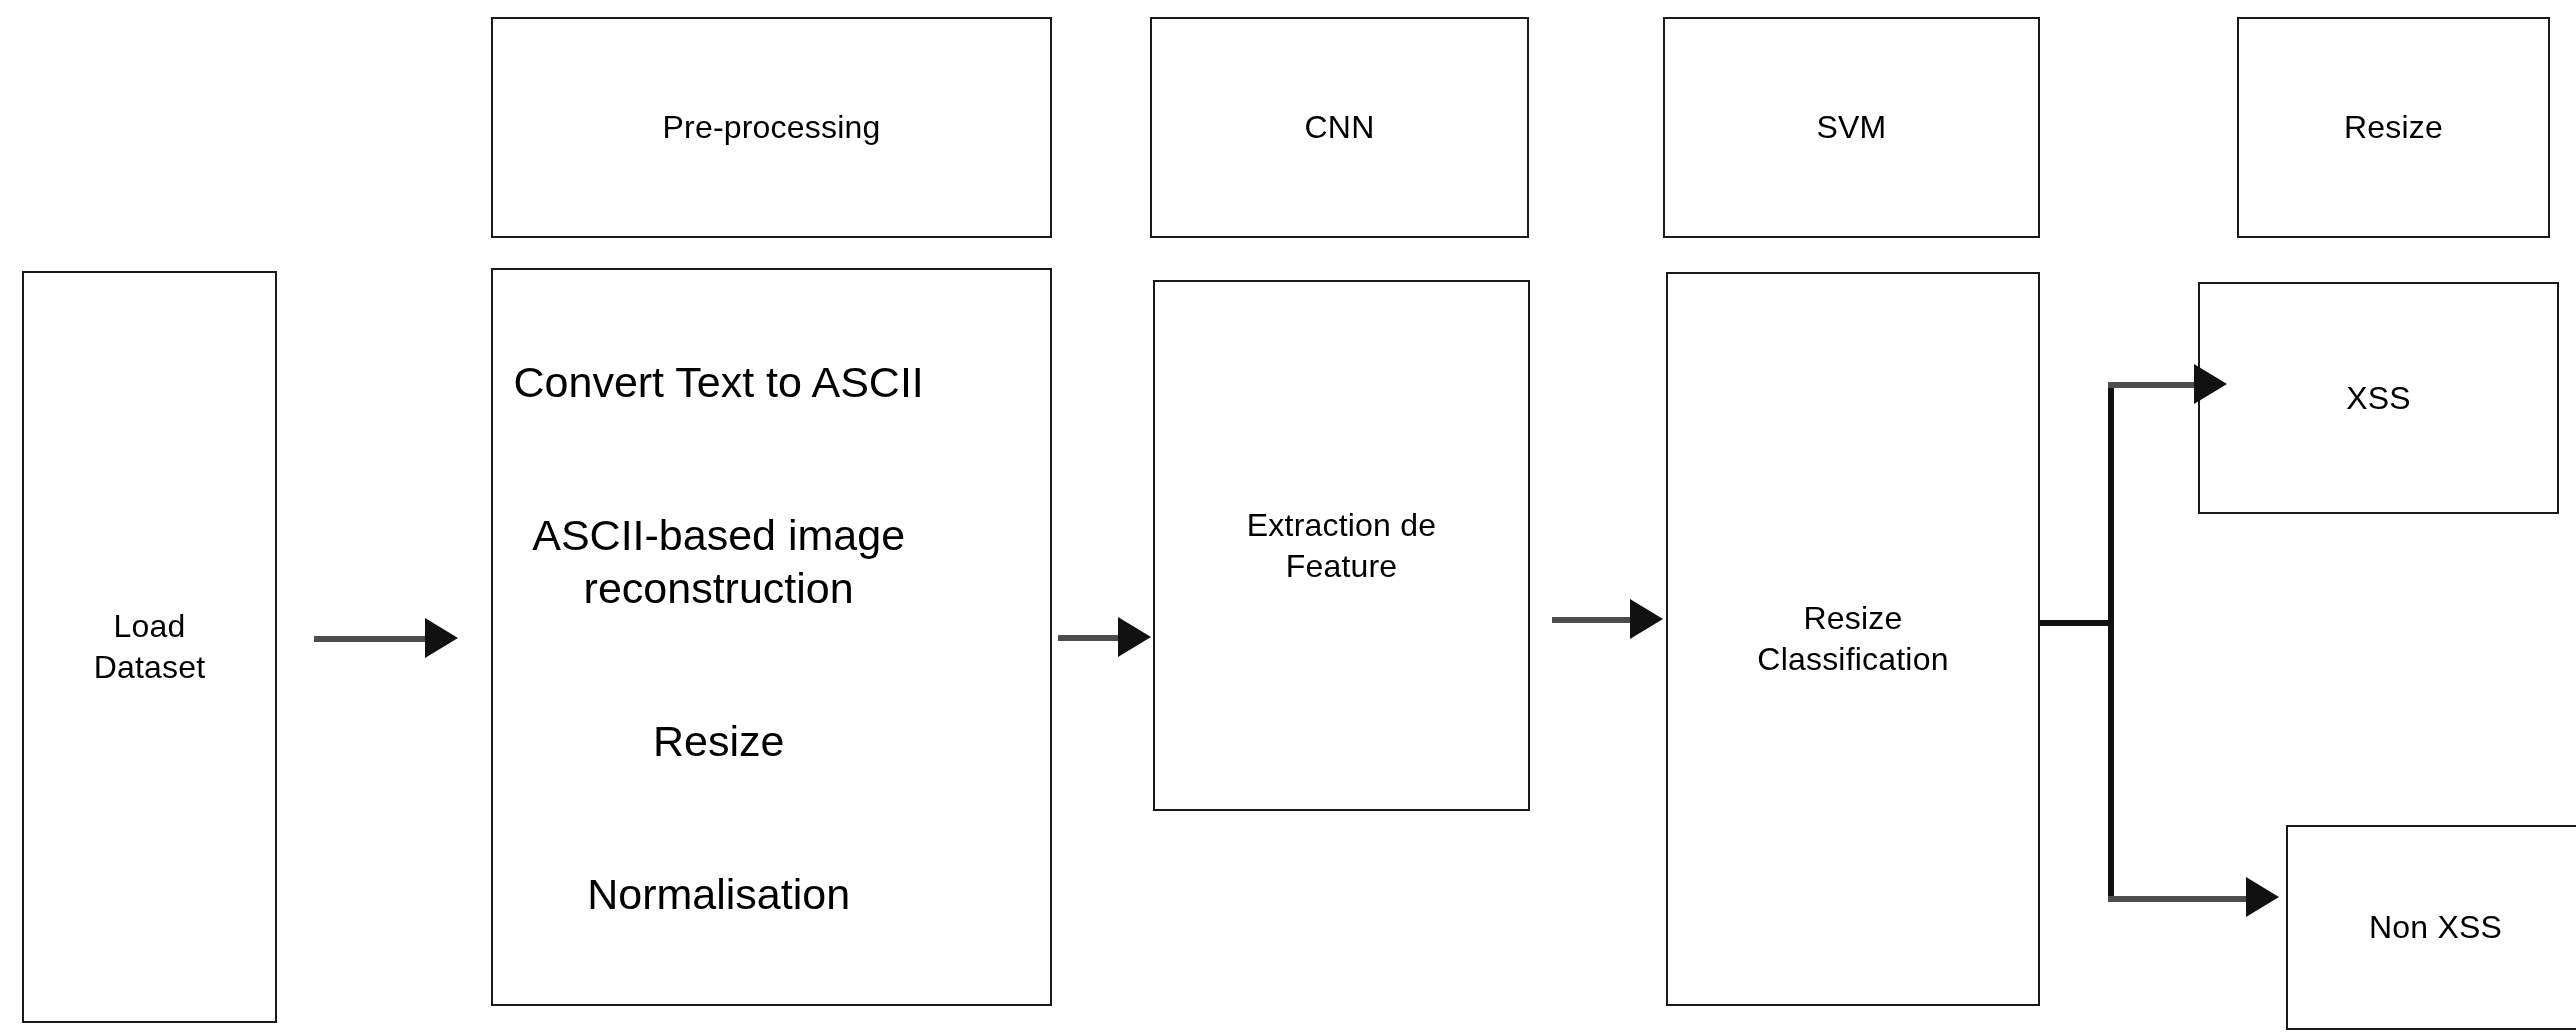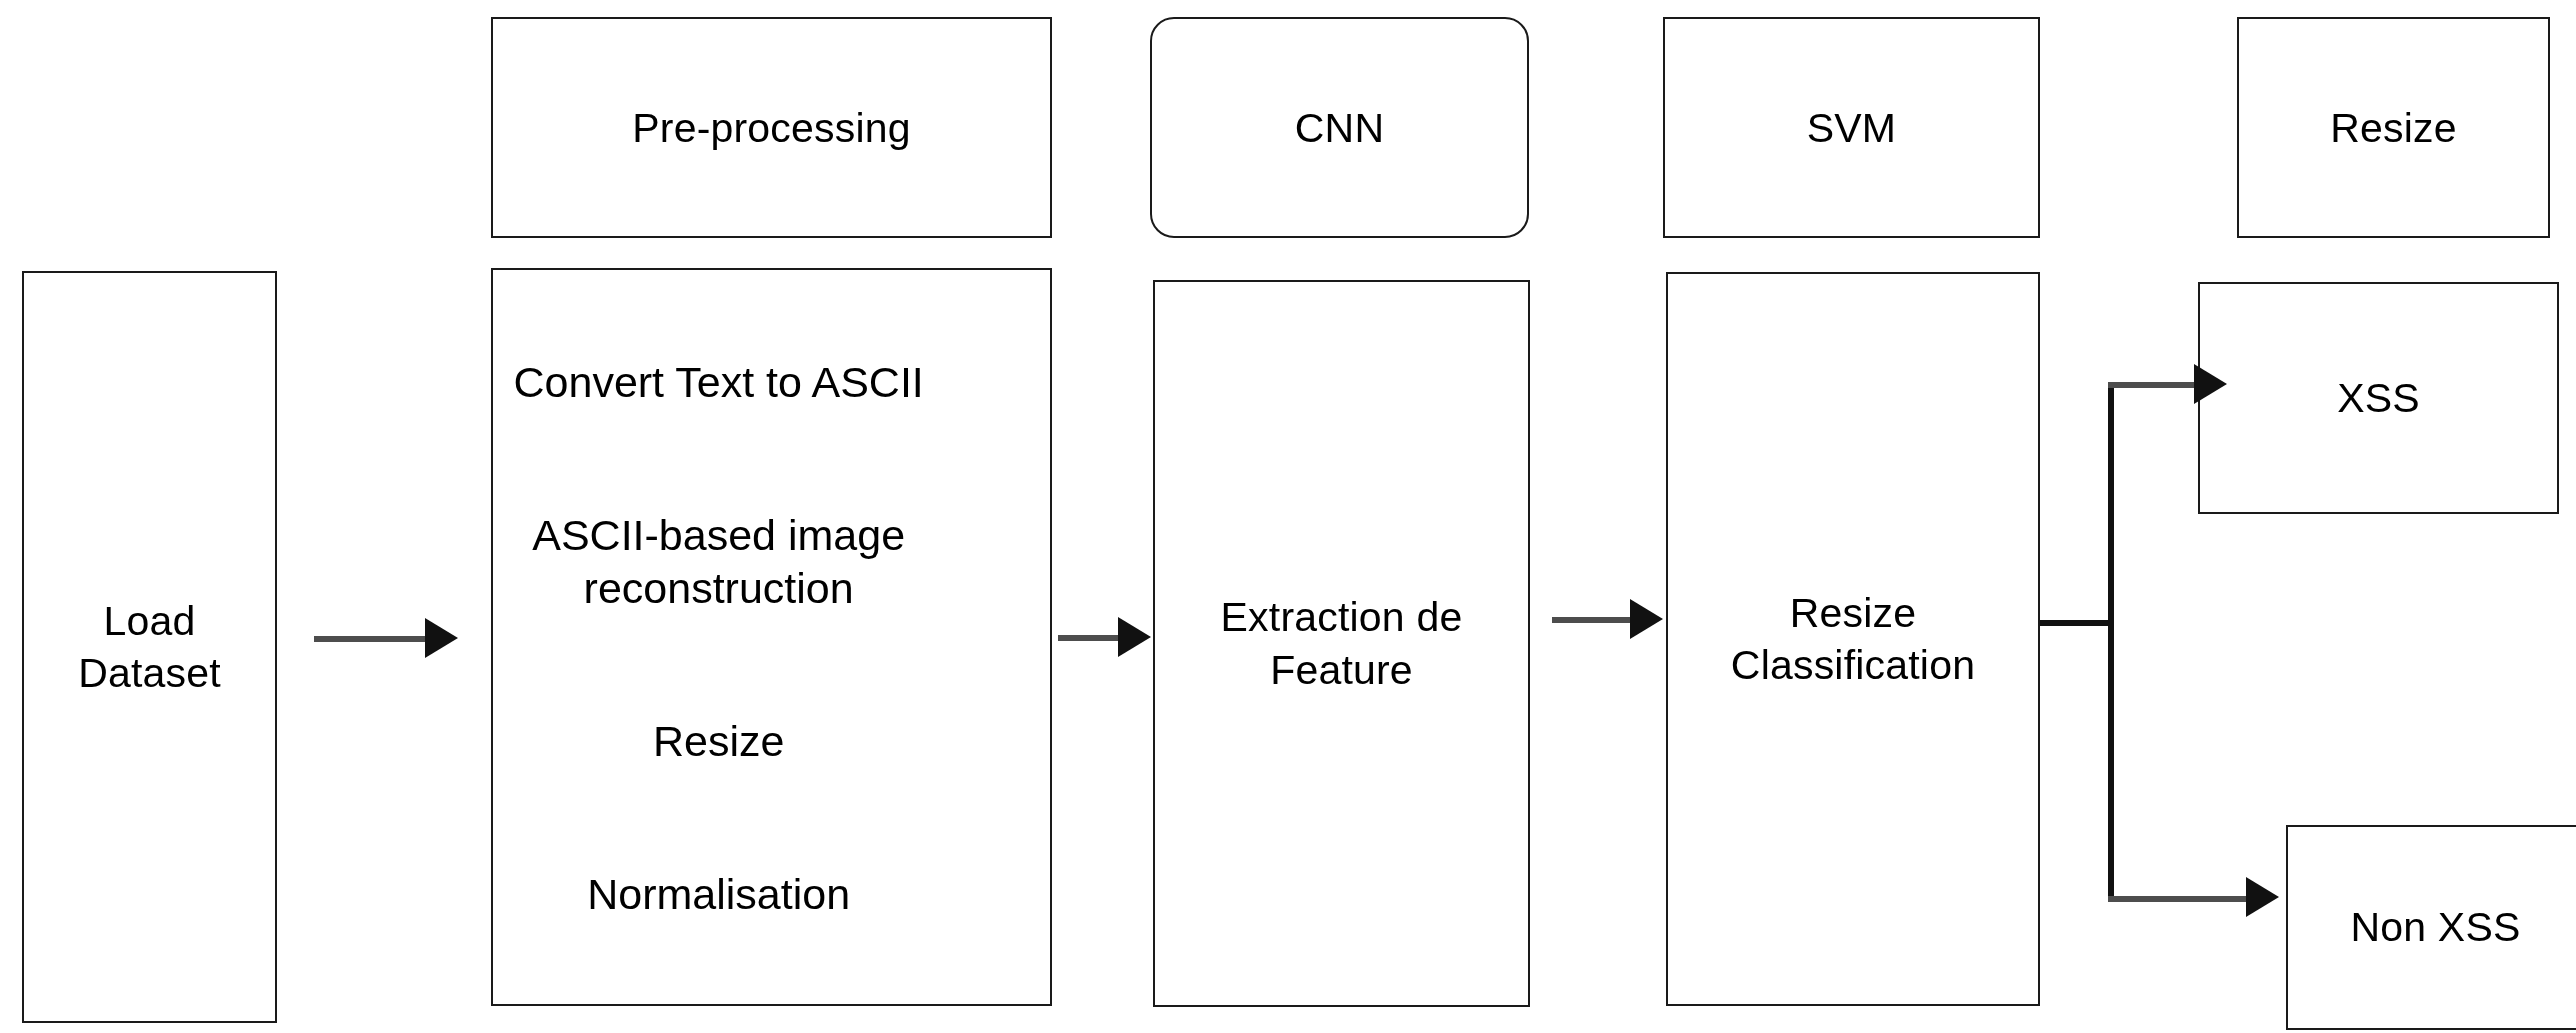--- a/index.html
+++ b/index.html
@@ -23,43 +23,43 @@
     position: absolute;
     box-sizing: border-box;
     border: 2.4px solid #1a1a1a;
     background: #ffffff;
     display: flex;
     align-items: center;
     justify-content: center;
     text-align: center;
   }
   .node-label {
-    font-size: 41px;
+    font-size: 32px;
     line-height: 1.28;
     letter-spacing: 0.2px;
     color: #000000;
     white-space: pre-line;
   }
   
   #box-preprocessing-header { left: 491px;  top: 17.4px;  width: 561px; height: 221px; }
-  #box-cnn-header          { left: 1150px; top: 17.4px;  width: 379px; height: 221px; border-radius: 24px; }
+  #box-cnn-header          { left: 1150px; top: 17.4px;  width: 379px; height: 221px; }
   #box-svm-header          { left: 1663px; top: 17.4px;  width: 377px; height: 221px; }
   #box-output-header       { left: 2237px; top: 17.4px;  width: 313px; height: 221px; }
 
   
   #box-load-dataset {
     left: 22px; top: 271px; width: 255px; height: 752px;
   }
   #box-preprocessing-body {
     left: 491px; top: 268px; width: 561px; height: 738px;
     align-items: flex-start; justify-content: center;
     flex-direction: column;
     padding: 36px 20.5px 33px 20.5px;
   }
-  #box-cnn-body  { left: 1153px; top: 280px; width: 377px; height: 727px; }
+  #box-cnn-body  { left: 1153px; top: 280px; width: 377px; height: 531px; }
   #box-svm-body  { left: 1666px; top: 272px; width: 374px; height: 734px; }
   #box-xss       { left: 2198px; top: 282px; width: 361px; height: 232px; }
   #box-non-xss   { left: 2266px; top: 825px; width: 299px; height: 205px; margin-left: 20px; }
 
   
   .steps {
     display: flex;
     flex-direction: column;
     justify-content: space-around;
     height: 100%;

